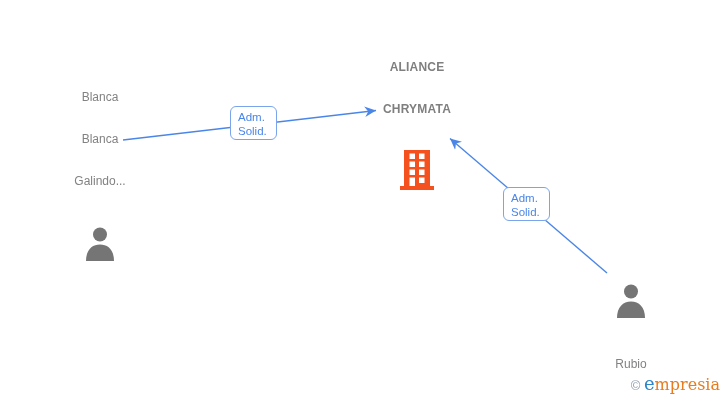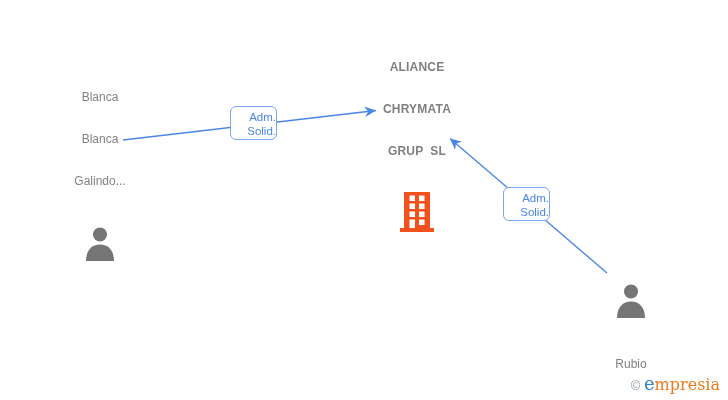--- a/index.html
+++ b/index.html
@@ -36,21 +36,20 @@
     width: 47px;
     height: 34px;
     background: #ffffff;
     border: 1.5px solid #7aa4ec;
     border-radius: 6px;
     color: #4a86e8;
     font-size: 11.5px;
     line-height: 14px;
     padding: 3px 0 0 7px;
     cursor: pointer;
-    text-align: right;
   }
   .edge-label span { display: block; }
   .footer-logo {
     position: absolute;
     right: 8px;
     bottom: 6px;
     font-size: 13px;
     color: #8d9aa5;
     white-space: nowrap;
   }
@@ -73,21 +72,20 @@
       </marker>
     </defs>
     <line x1="123" y1="140" x2="376" y2="110.5" stroke="#4a86e8" stroke-width="1.4" marker-end="url(#arrowhead)"></line>
     <line x1="607" y1="273" x2="450" y2="138.5" stroke="#4a86e8" stroke-width="1.4" marker-end="url(#arrowhead)"></line>
   </svg>
 
   <div class="node node-company" style="left:347px; top:32px; width:140px;">
     <div class="node-label company-label">
       <span>ALIANCE</span>
       <span>CHRYMATA</span>
-      <span>GRUP  SL</span>
     </div>
     <span class="icon-wrap">
       <svg width="36" height="40" viewBox="0 0 36 40">
         <rect x="5" y="0" width="26" height="37" fill="#f4511e"></rect>
         <rect x="1" y="36" width="34" height="4" fill="#f4511e"></rect>
         <rect x="10.5" y="3.5" width="5.5" height="5.5" fill="#ffffff"></rect>
         <rect x="20" y="3.5" width="5.5" height="5.5" fill="#ffffff"></rect>
         <rect x="10.5" y="11.5" width="5.5" height="5.5" fill="#ffffff"></rect>
         <rect x="20" y="11.5" width="5.5" height="5.5" fill="#ffffff"></rect>
         <rect x="10.5" y="19.5" width="5.5" height="5.5" fill="#ffffff"></rect>

